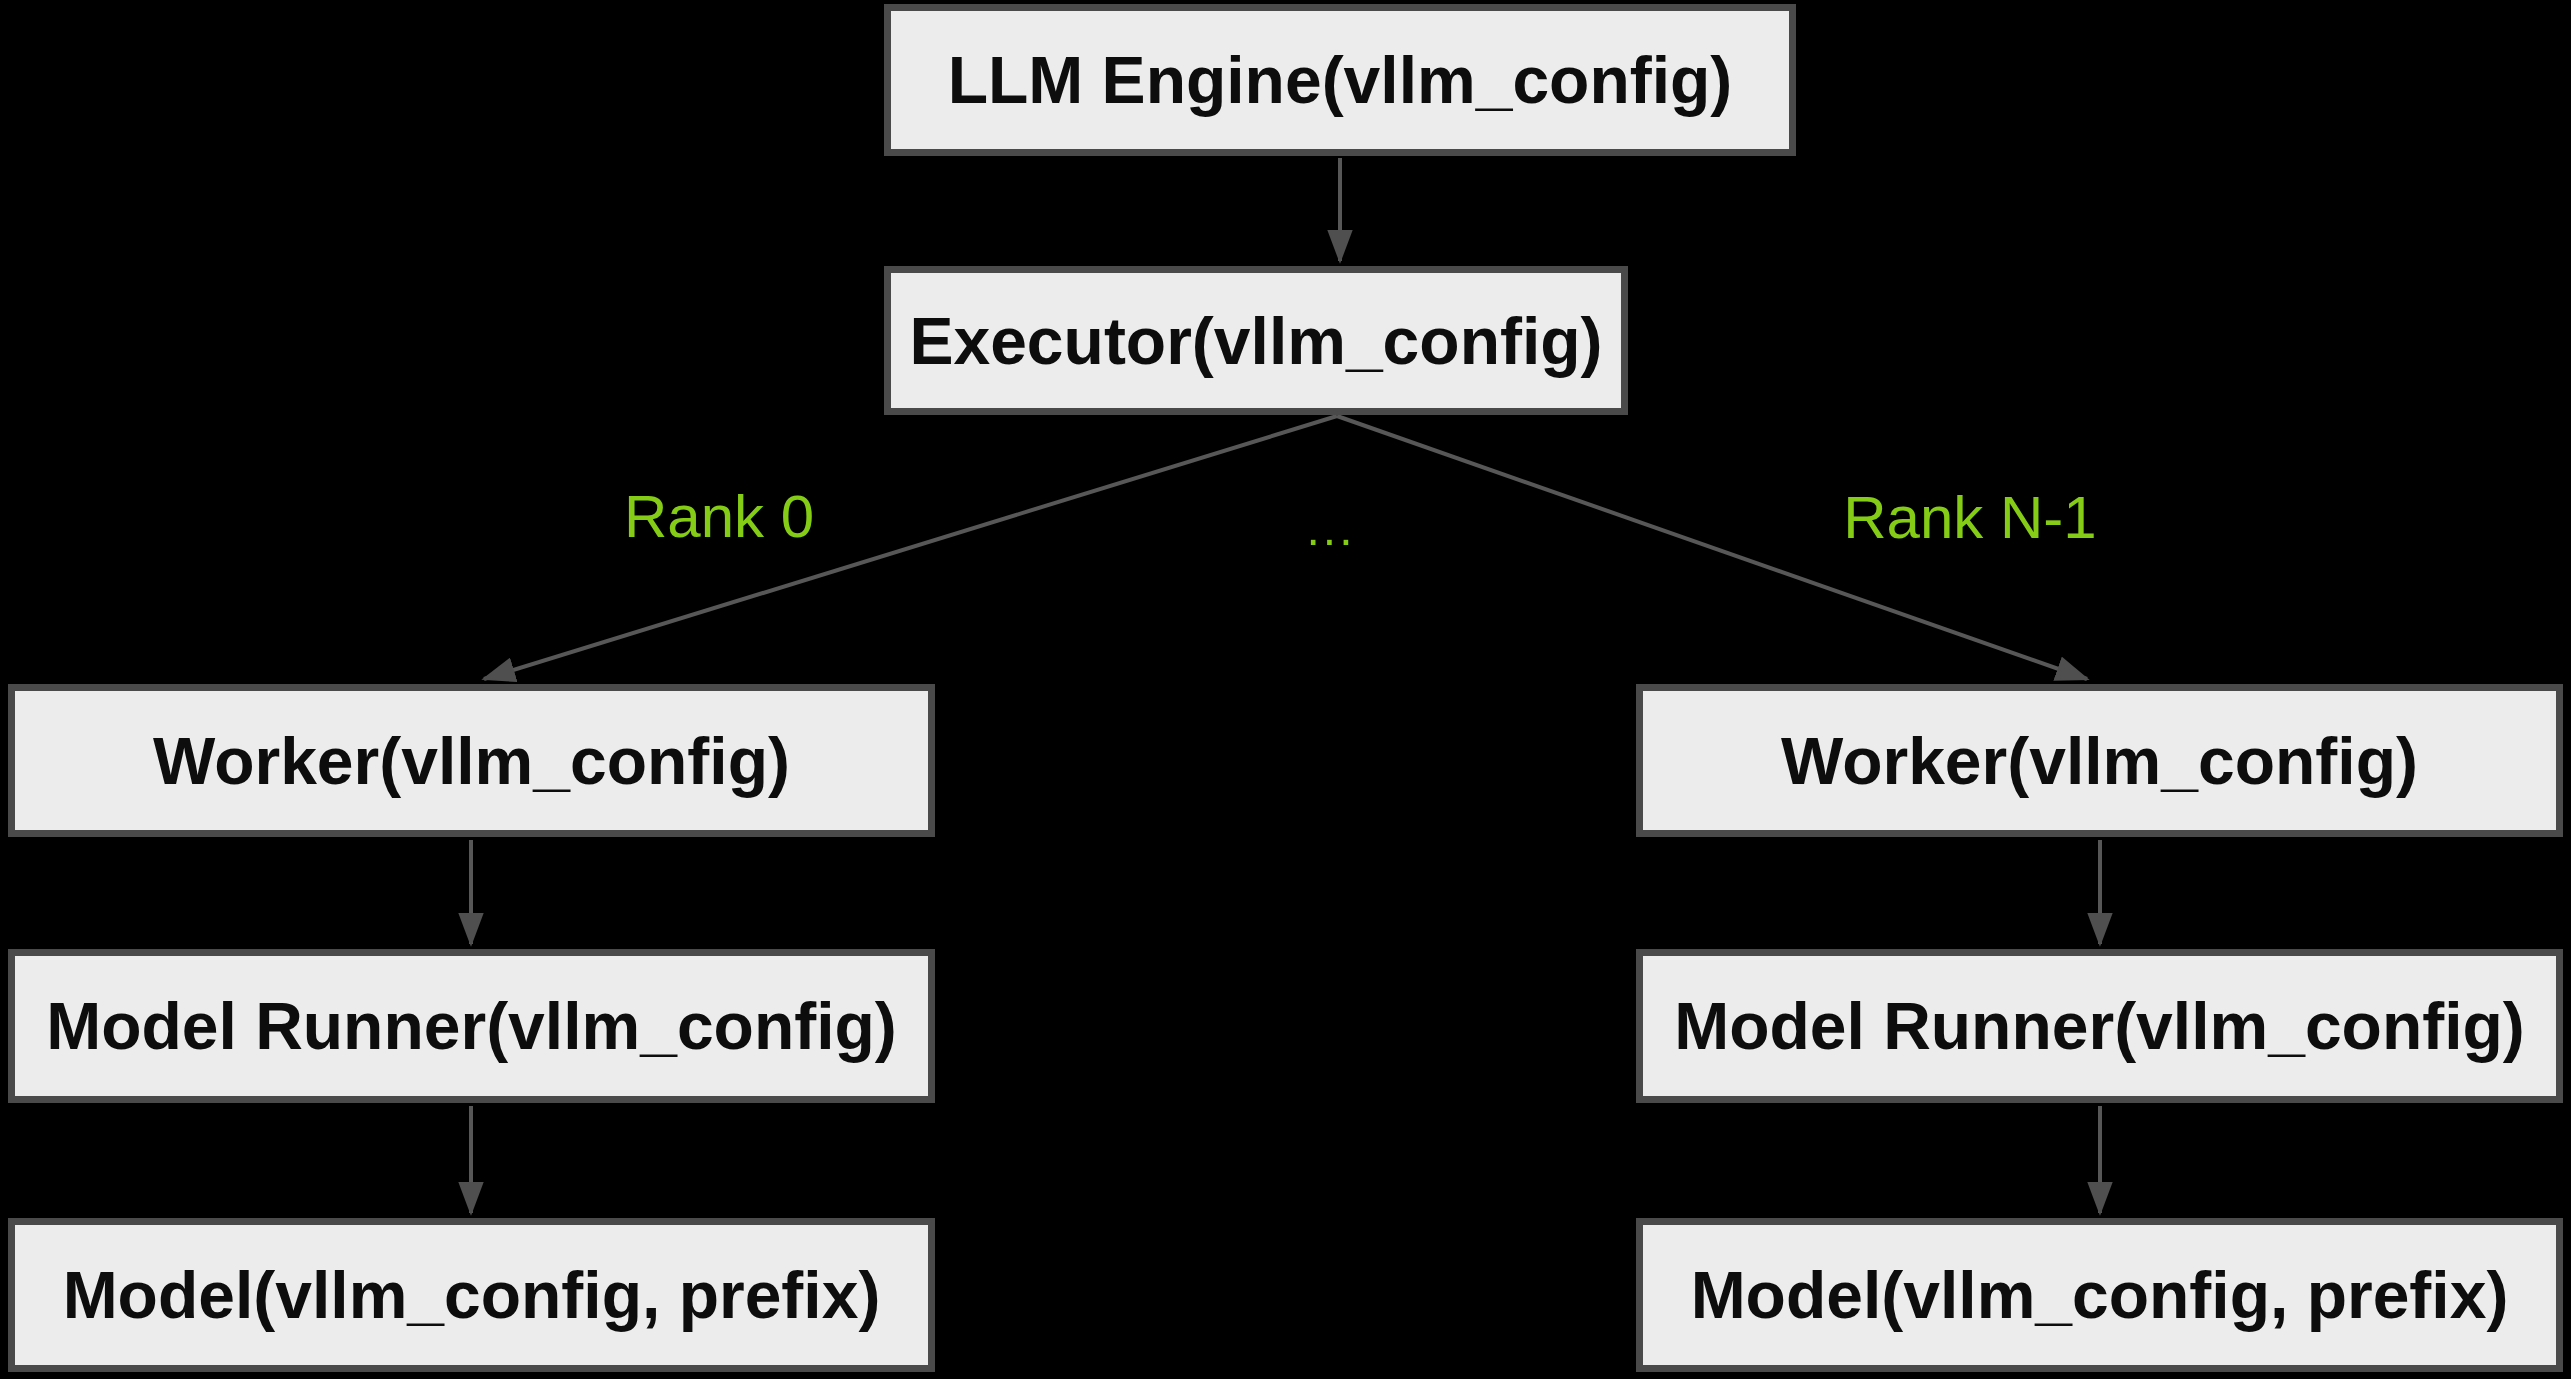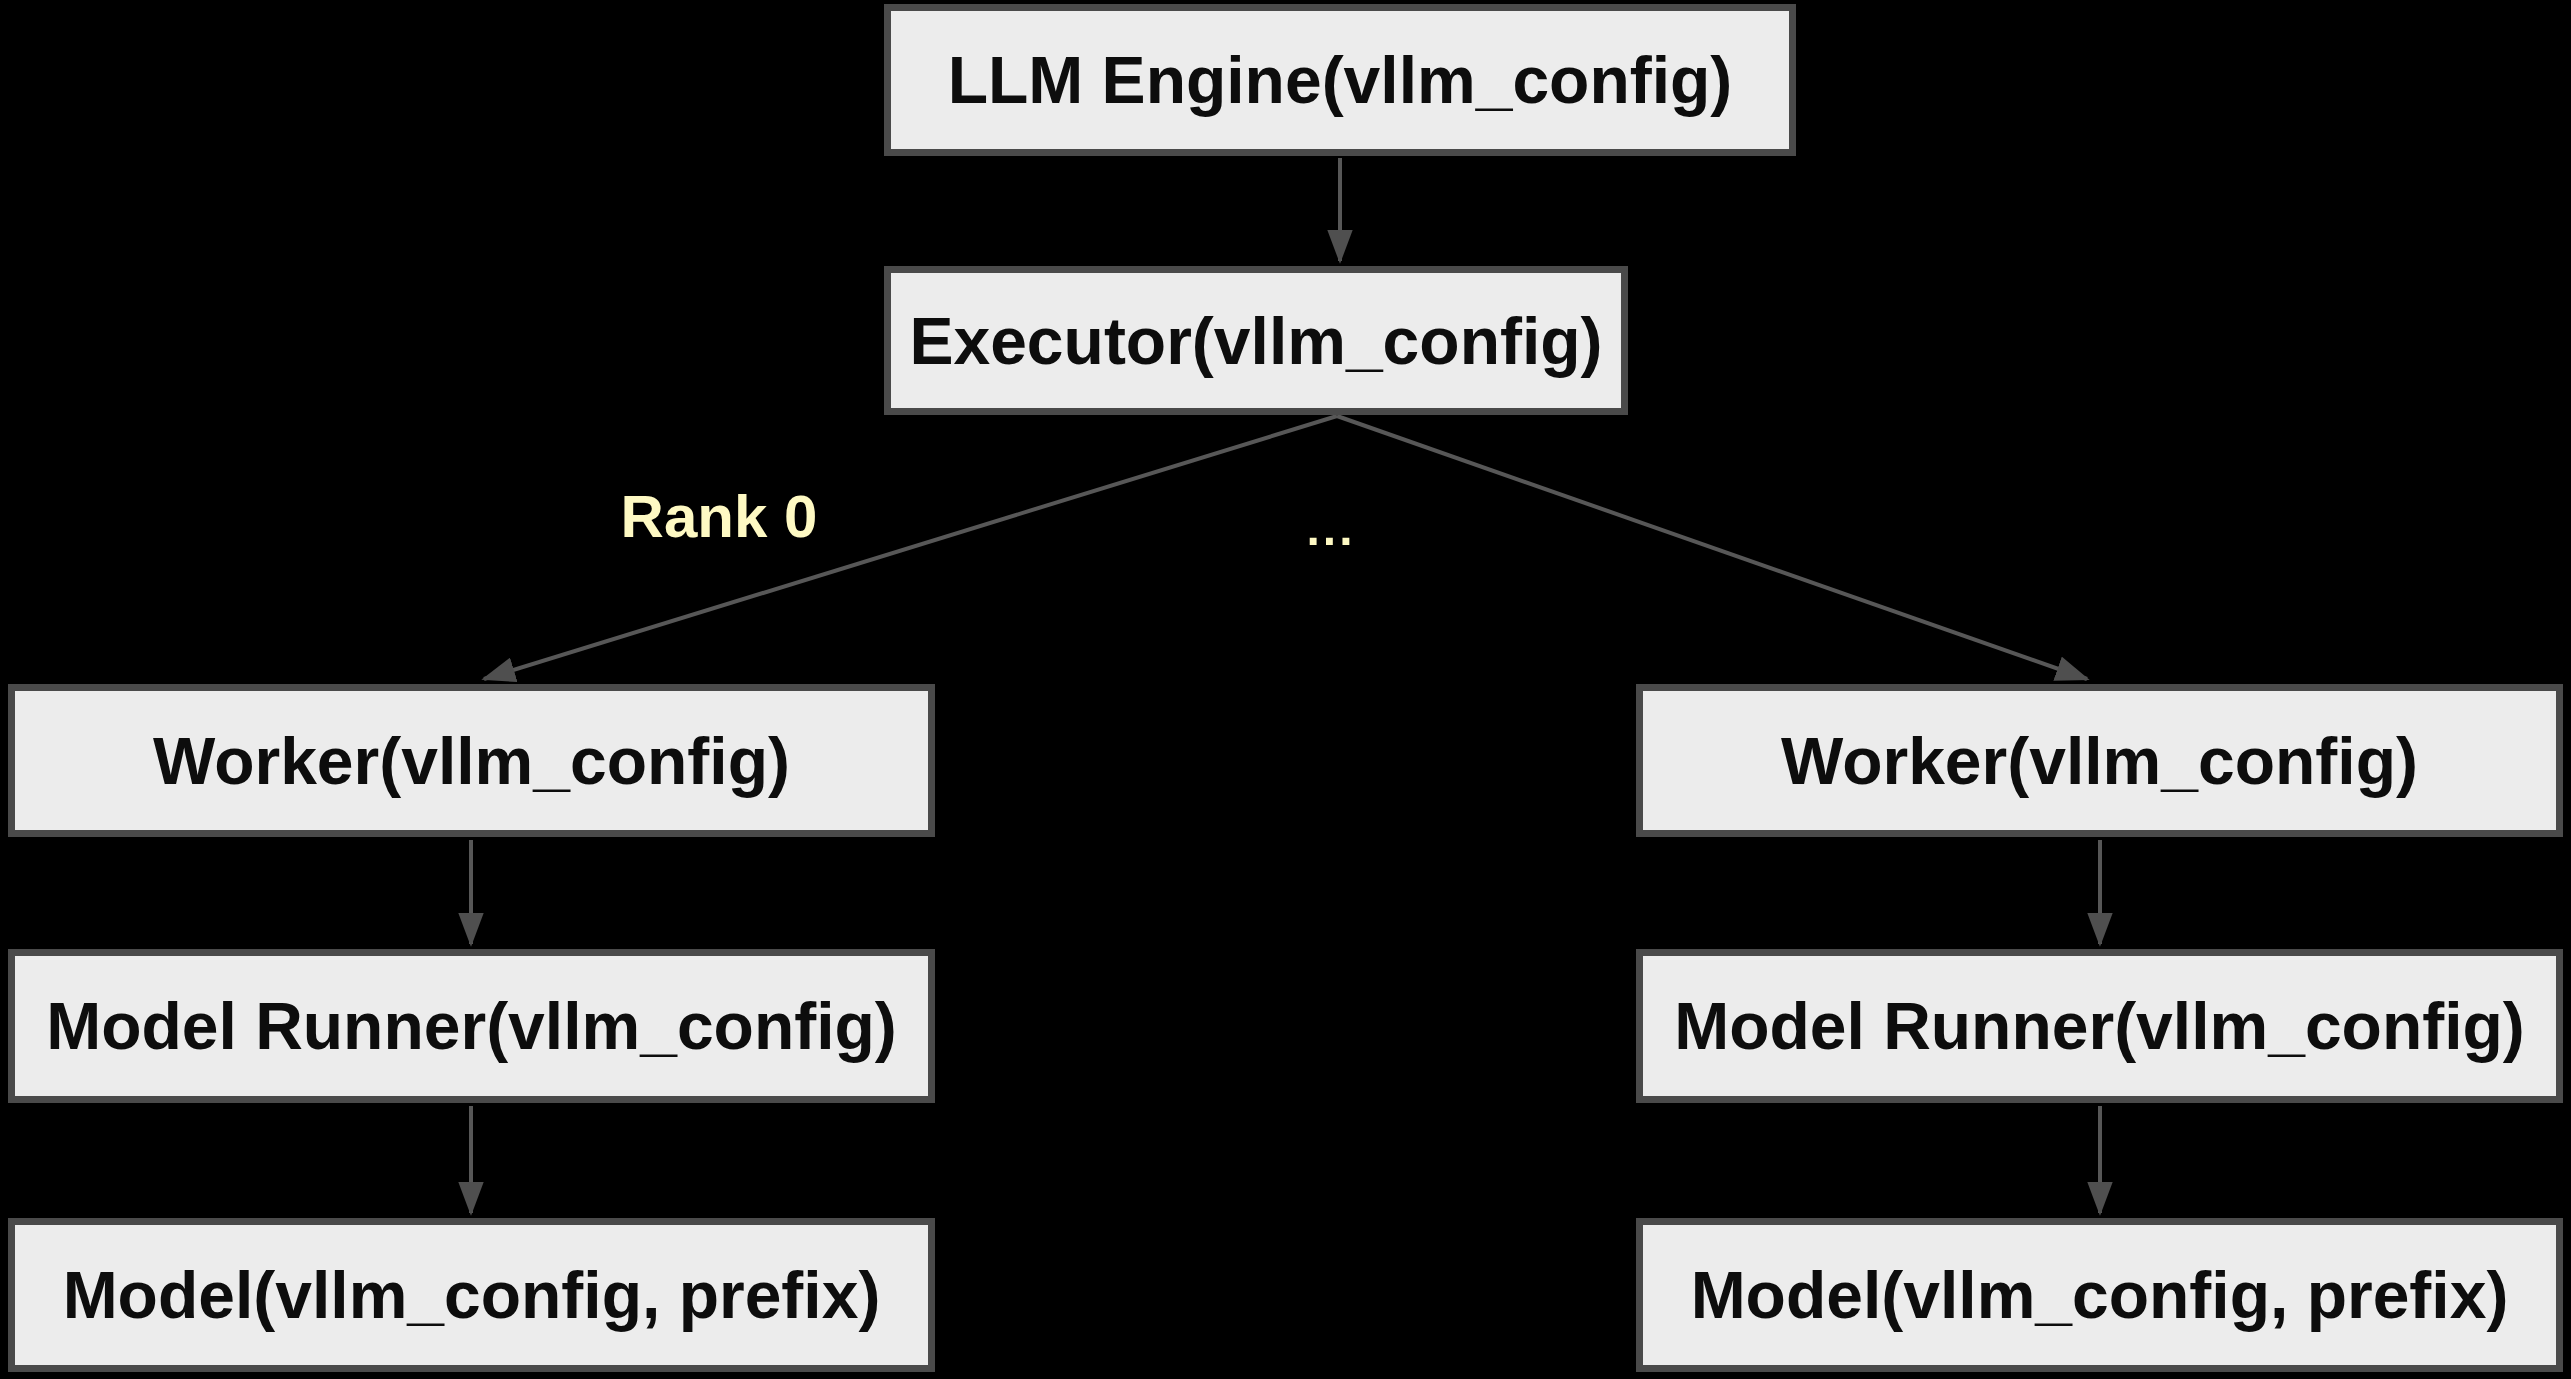--- a/index.html
+++ b/index.html
@@ -41,23 +41,23 @@
   .node-worker-l      { left: 8px;    top: 684px;  width: 927px; height: 153px; }
   .node-runner-l      { left: 8px;    top: 949px;  width: 927px; height: 154px; }
   .node-model-l       { left: 8px;    top: 1218px; width: 927px; height: 154px; }
   .node-worker-r      { left: 1636px; top: 684px;  width: 927px; height: 153px; }
   .node-runner-r      { left: 1636px; top: 949px;  width: 927px; height: 154px; }
   .node-model-r       { left: 1636px; top: 1218px; width: 927px; height: 154px; }
 
   .edge-label {
     position: absolute;
     transform: translate(-50%, -50%);
-    color: #fef9c3;
+    color: #84cc16;
     font-size: 60px;
-    font-weight: 700;
+    font-weight: 400;
     white-space: nowrap;
   }
   .edge-label-rank0  { left: 719px;  top: 516px; }
   .edge-label-rankn  { left: 1970px; top: 517px; }
   .edge-label-dots   { left: 1331px; top: 528px; font-size: 48px; letter-spacing: 3px; }
 </style>
 </head>
 <body>
 
 <div class="canvas">
@@ -113,14 +113,15 @@
   </div>
 
   <div class="node node-model-r">
     <span>Model(vllm_config, prefix)</span>
   </div>
 
   <div class="edge-label edge-label-rank0">Rank 0</div>
 
   <div class="edge-label edge-label-dots">...</div>
 
+  <div class="edge-label edge-label-rankn">Rank N-1</div>
 
 </div>
 
 </body></html>

